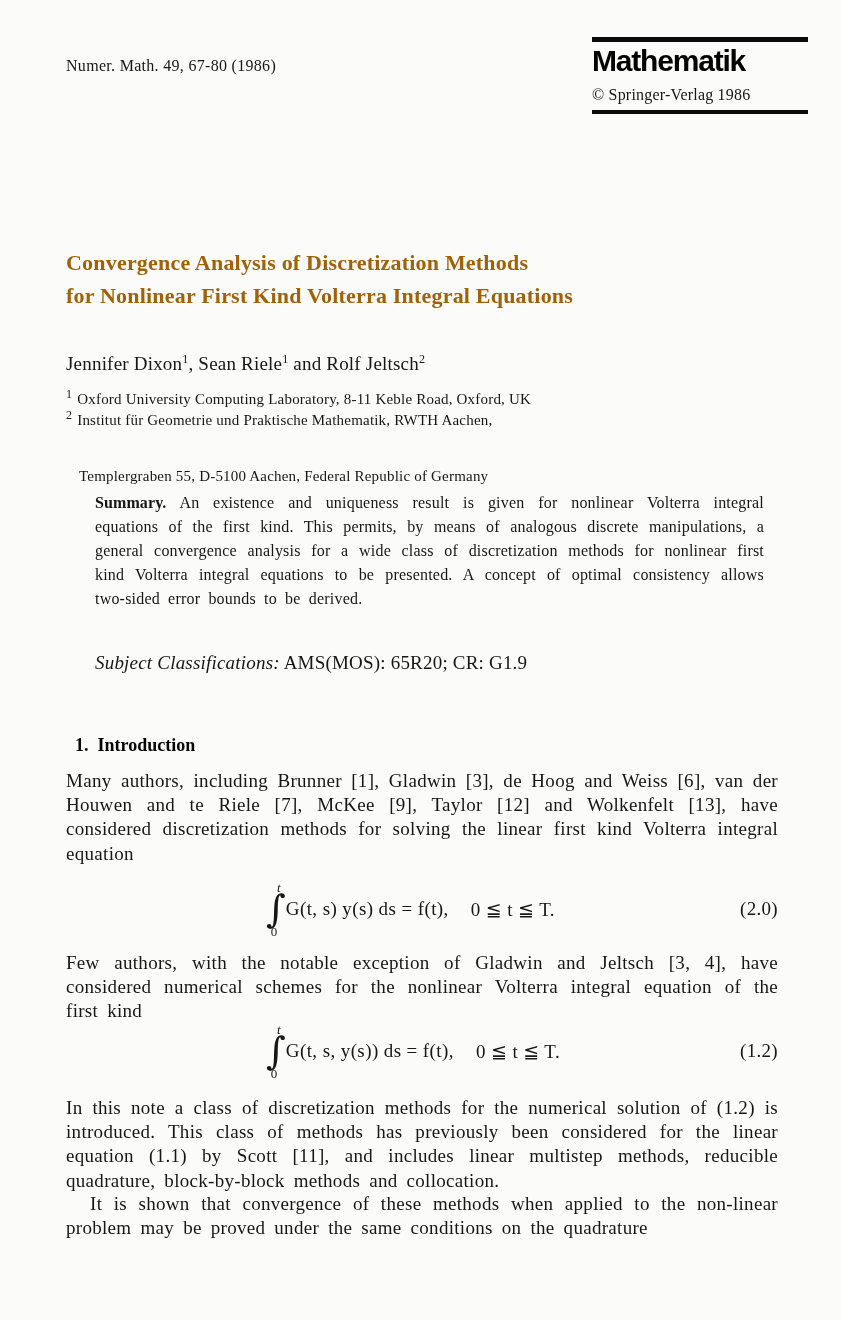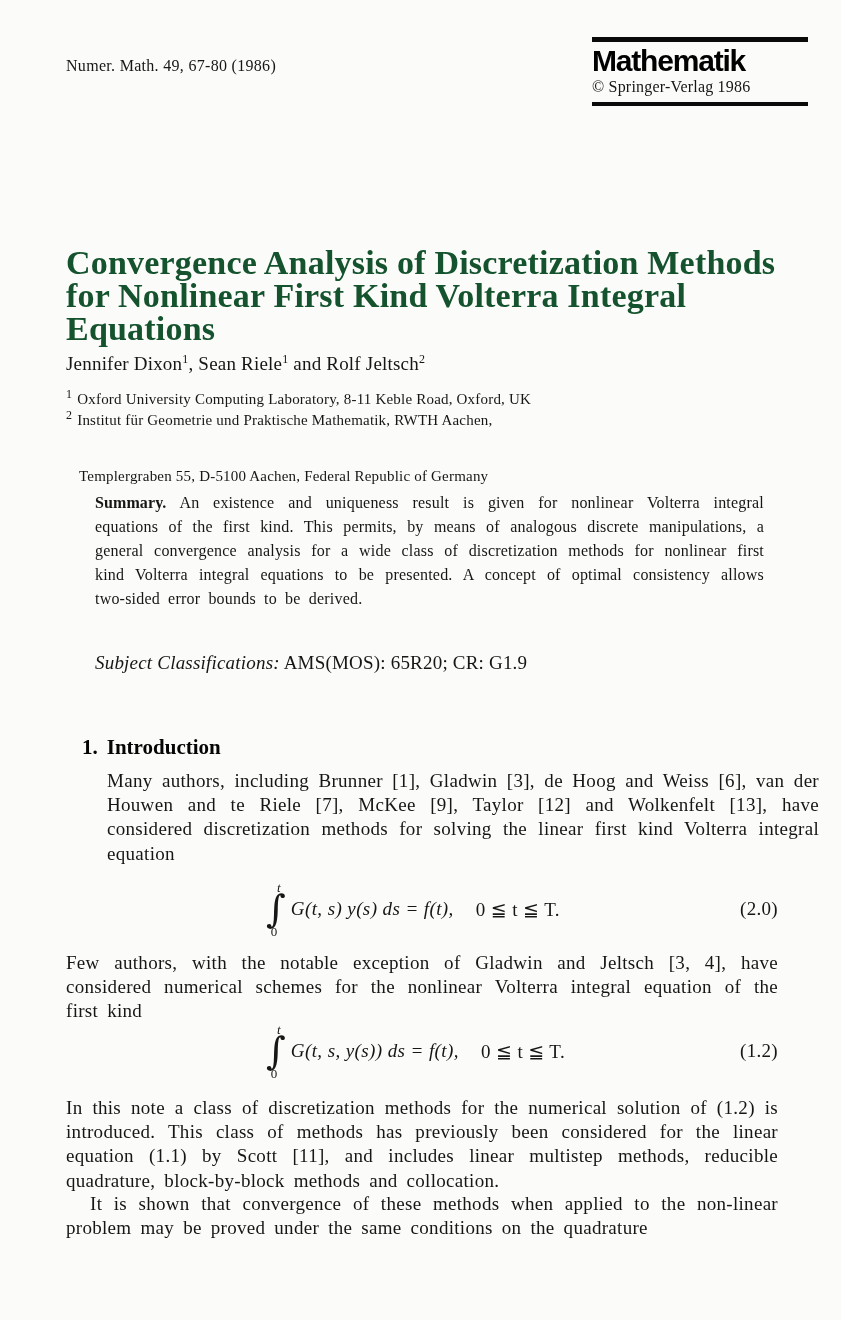--- a/index.html
+++ b/index.html
@@ -32,32 +32,32 @@
   .logo-name {
     font-family: "Liberation Sans", "DejaVu Sans", sans-serif;
     font-weight: bold;
     font-size: 30px;
     line-height: 27px;
     letter-spacing: -1.2px;
     color: #000;
   }
   .logo-copy {
     font-size: 16px;
-    margin-top: 4px;
+    margin-top: 12px;
     letter-spacing: 0.2px;
   }
 
   
   .title {
     top: 246px; left: 66px; width: 720px;
-    font-size: 34px;
+    font-size: 22px;
     font-weight: bold;
     line-height: 33px;
     letter-spacing: 0.2px;
-    color: #14532d;
+    color: #a16207;
   }
   .authors {
     top: 353px; left: 66px;
     font-size: 19px;
     letter-spacing: 0.2px;
   }
   .authors sup, .aff sup {
     font-size: 12px;
     line-height: 0;
   }
@@ -82,37 +82,37 @@
   .abstract b { letter-spacing: 0.1px; }
   .classifications {
     top: 652px; left: 95px; width: 669px;
     font-size: 19px;
     letter-spacing: 0.2px;
   }
   .classifications .cls-label { font-style: italic; }
 
   
   .section-heading {
-    top: 735px; left: 82px;
-    font-size: 21px;
+    top: 735px; left: 75px;
+    font-size: 18px;
     font-weight: bold;
     color: #050505;
     text-align: right;
   }
   .section-heading .sec-num { margin-right: 9px; }
 
   .body-par {
     left: 66px; width: 712px;
     font-size: 19px;
     line-height: 24.2px;
     text-align: justify;
     word-spacing: 4px;
     letter-spacing: 0.3px;
   }
-  .p1 { top: 769px; margin-left: 41px; }
+  .p1 { top: 769px; }
   .p2 { top: 951px; }
   .p3 { top: 1096px; }
   .p4 { top: 1192px; text-indent: 24px; }
 
   
   .equation {
     left: 66px; width: 712px;
     display: flex;
     align-items: center;
     font-size: 19px;
@@ -123,22 +123,20 @@
     display: inline-flex;
     flex-direction: column;
     align-items: center;
     margin-left: 200px;
     line-height: 1;
   }
   .int-upper { font-size: 13px; font-style: italic; margin-bottom: -2px; margin-left: 6px; }
   .int-glyph { font-size: 38px; line-height: 34px; font-family: "DejaVu Serif", "DejaVu Sans", serif; }
   .int-lower { font-size: 13px; margin-top: -1px; margin-left: -4px; }
   .eq-body {
-    font-style: italic;
-    margin-left: 5px;
     letter-spacing: 0.4px;
   }
   .eq-cond {
     margin-left: 22px;
     letter-spacing: 0.4px;
   }
   .eq-number { margin-left: auto; letter-spacing: 0.3px; }
 </style>
 </head>
 <body>

